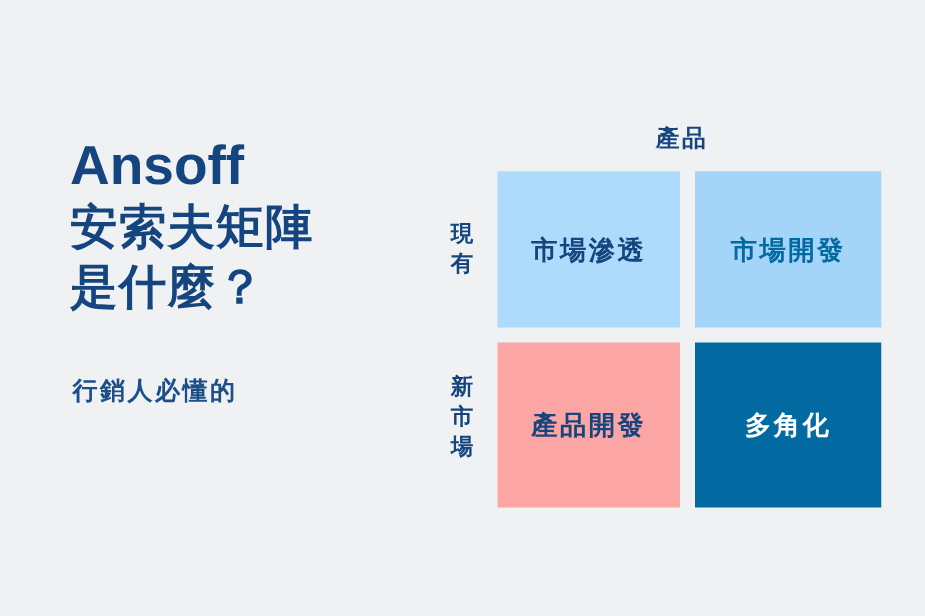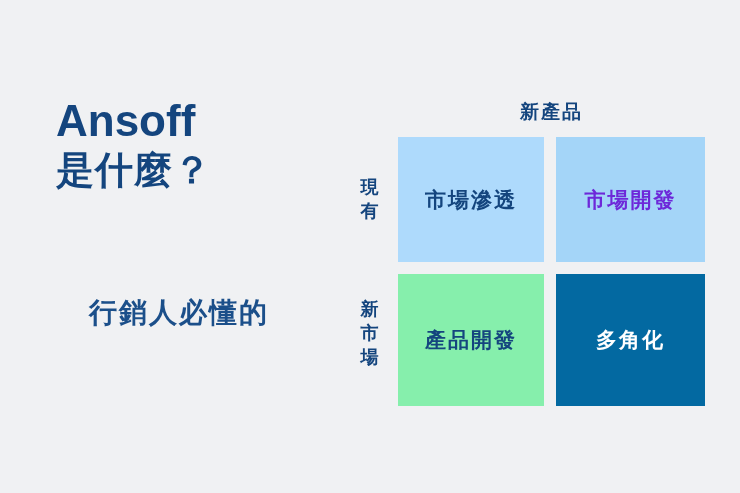--- a/index.html
+++ b/index.html
@@ -34,43 +34,43 @@
     color: #14457e;
     font-weight: 700;
     letter-spacing: 0.5px;
     white-space: nowrap;
   }
 
   .title-latin {
     font-size: 44px;
     line-height: 50px;
     letter-spacing: 0px;
+    margin-top: 12px;
   }
 
   .title-cjk {
     font-size: 38px;
     line-height: 48px;
     letter-spacing: 1px;
   }
 
   .subtitle-block {
     position: absolute;
     left: 58px;
     top: 293px;
     width: 300px;
   }
 
   .subtitle-line {
     color: #1b4f8a;
     font-weight: 700;
-    font-size: 28px;
+    font-size: 20px;
     line-height: 40px;
     letter-spacing: 2px;
     white-space: nowrap;
-    margin-left: 31px;
   }
 
   
   .matrix {
     position: absolute;
     left: 398px;
     top: 137px;
     width: 307px;
     height: 212px;
   }
@@ -132,40 +132,41 @@
   .cell {
     display: flex;
     align-items: center;
     justify-content: center;
     font-weight: 700;
     font-size: 21px;
     letter-spacing: 2px;
     white-space: nowrap;
   }
   .cell.q0 { background: #aedafc; color: #14457e; }
-  .cell.q1 { background: #a4d5f8; color: #6d28d9; }
-  .cell.q2 { background: #86efac; color: #14457e; }
+  .cell.q1 { background: #a4d5f8; color: #0369a1; }
+  .cell.q2 { background: #fca5a5; color: #14457e; }
   .cell.q3 { background: #0369a1; color: #ffffff; }
 </style>
 </head>
 <body>
 
 <div id="canvas">
 
   <div class="headline-block">
     <div class="title-line title-latin">Ansoff</div>
+    <div class="title-line title-cjk">安索夫矩陣</div>
     <div class="title-line title-cjk">是什麼？</div>
   </div>
 
   <div class="subtitle-block">
     <div class="subtitle-line">行銷人必懂的</div>
   </div>
 
   <div class="col-headers">
-    <div class="col-header">新產品</div>
+    <div class="col-header first">產品</div>
   </div>
 
   <div class="row-labels">
     <div class="row-label r0">
       <span class="ch">現</span>
       <span class="ch">有</span>
     </div>
     <div class="row-label r1">
       <span class="ch">新</span>
       <span class="ch">市</span>

